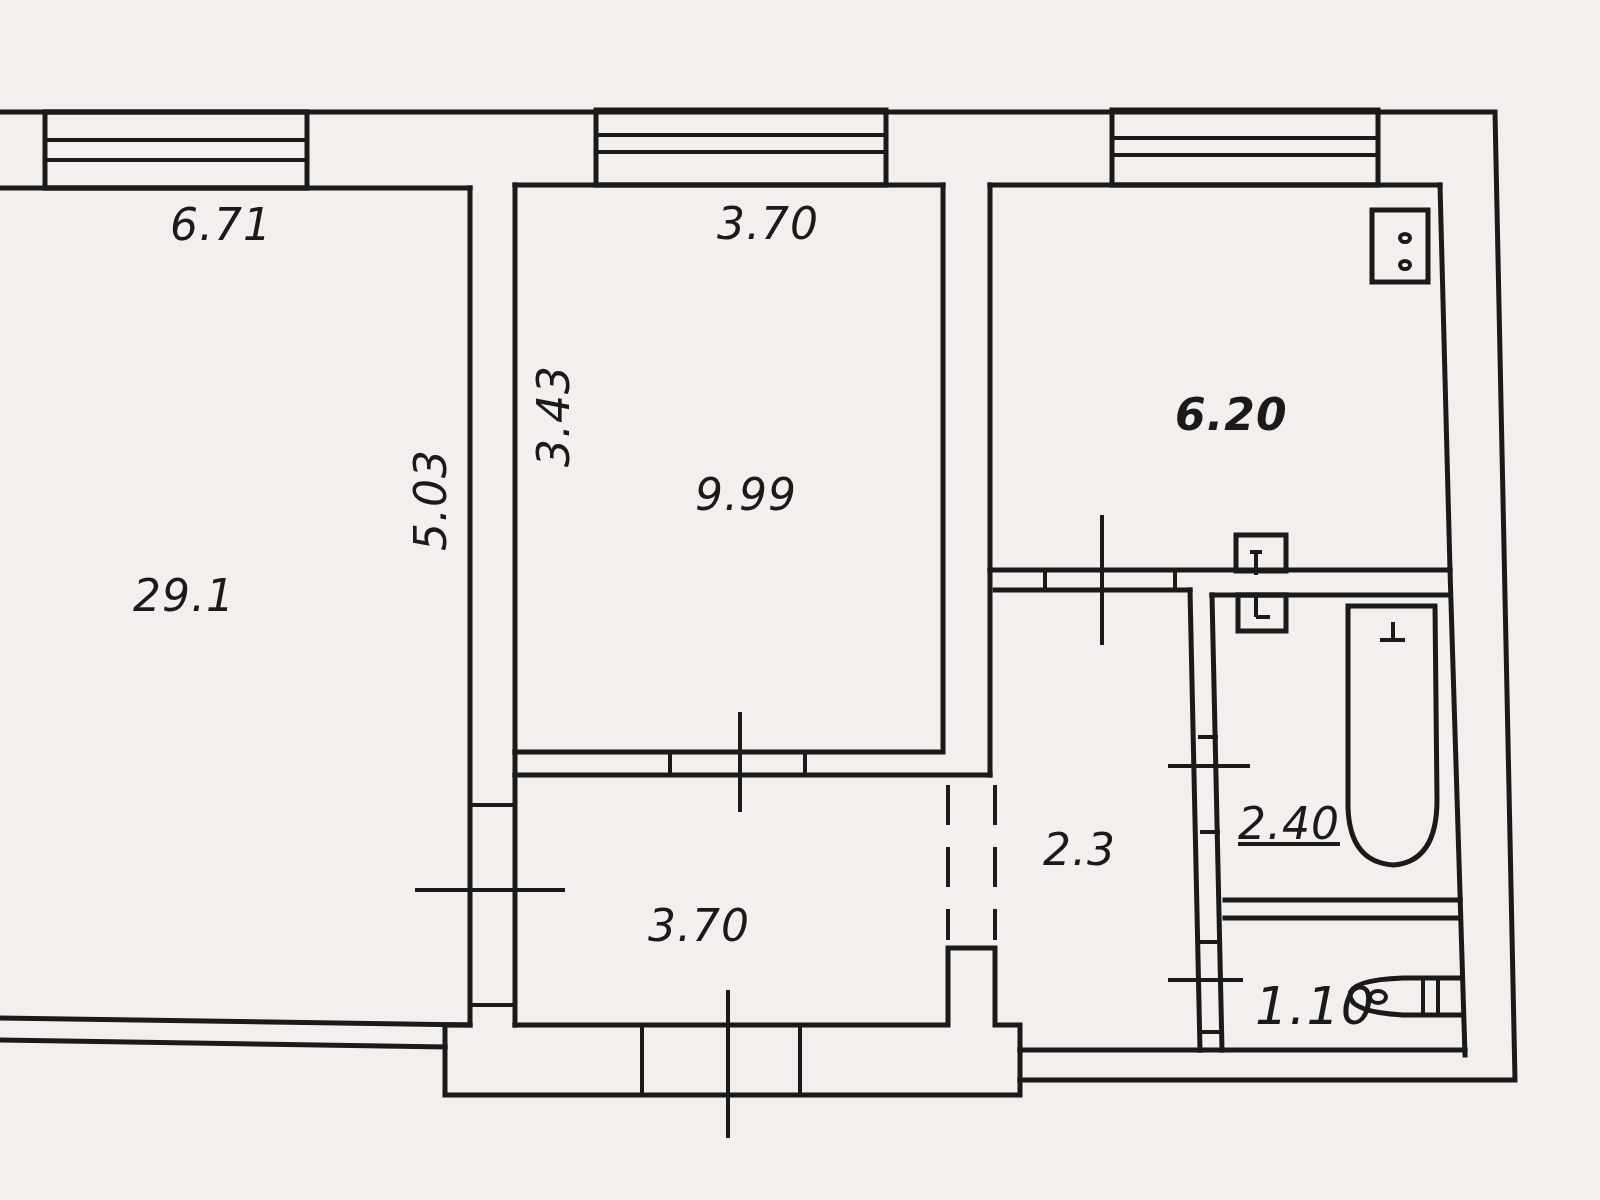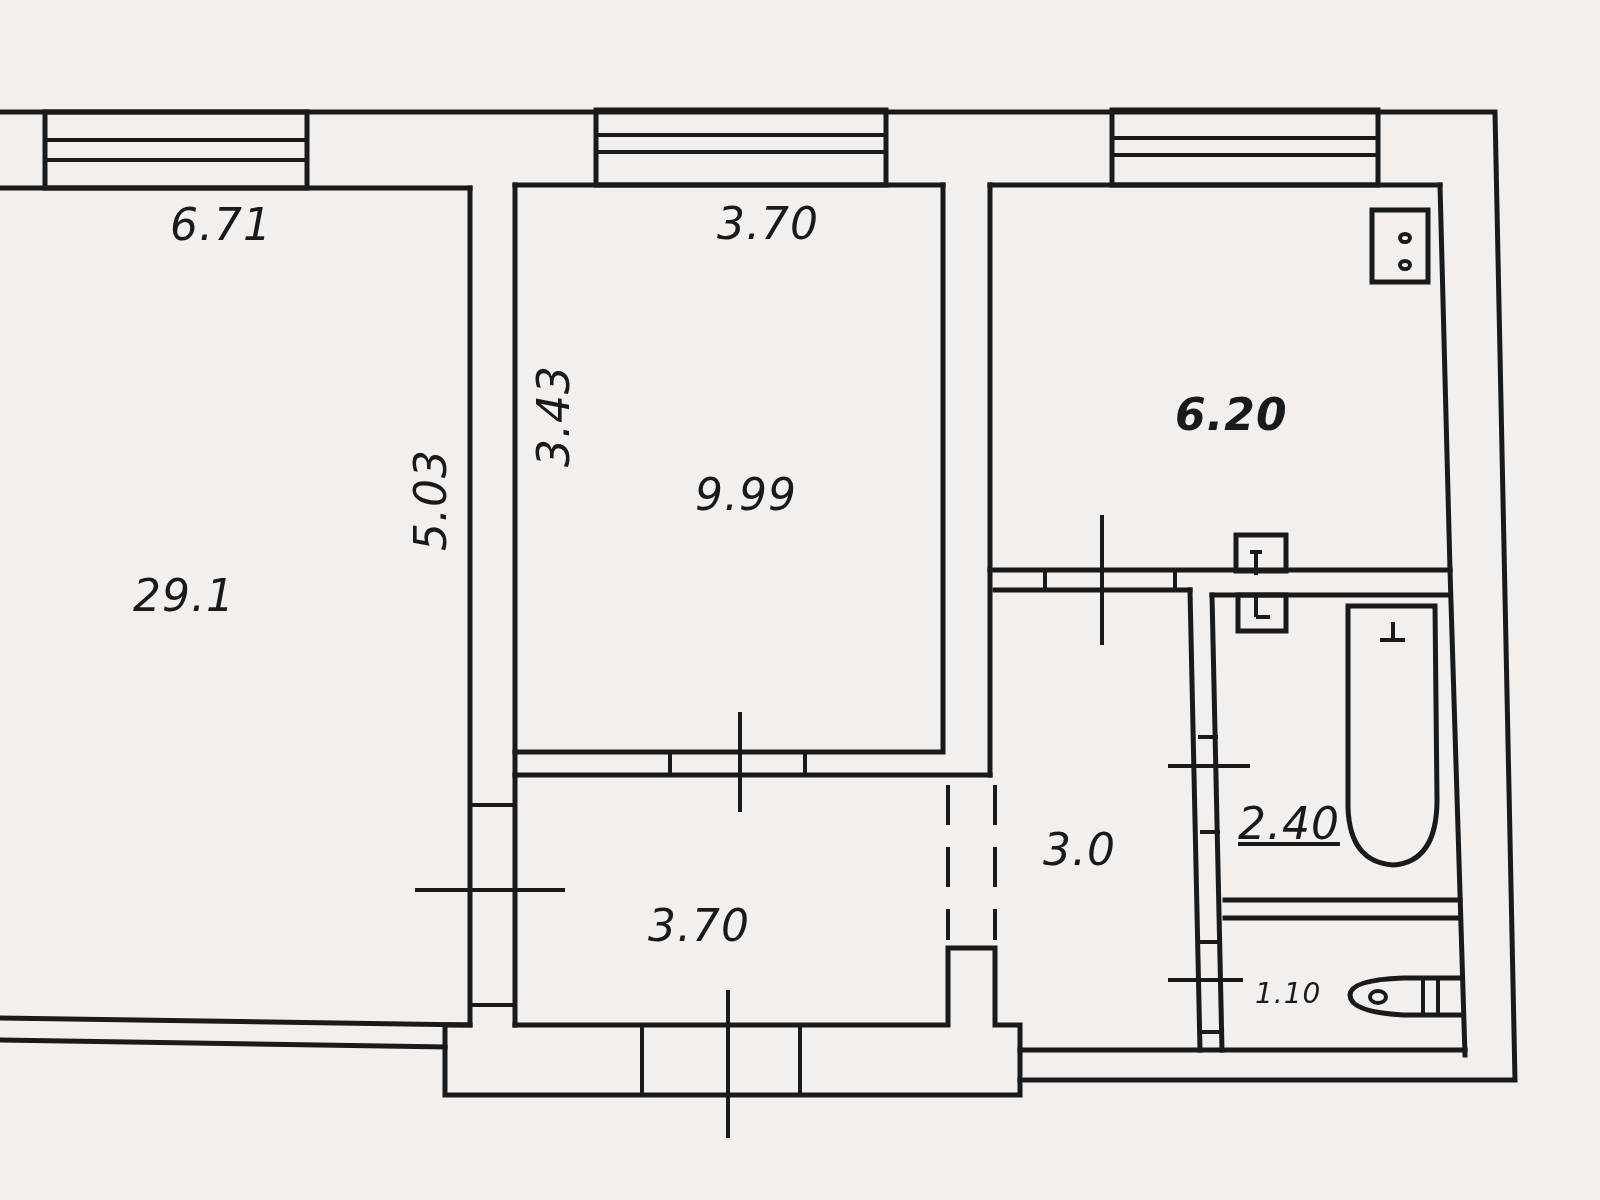--- a/index.html
+++ b/index.html
@@ -139,15 +139,15 @@
 <div class="lbl" style="left:170px; top:203px;">6.71</div>
 <div class="lbl vert" style="left:380px; top:478px;">5.03</div>
 <div class="lbl" style="left:133px; top:574px;">29.1</div>
 
 <div class="lbl" style="left:717px; top:202px;">3.70</div>
 <div class="lbl vert" style="left:503px; top:394px;">3.43</div>
 <div class="lbl" style="left:695px; top:473px;">9.99</div>
 
 <div class="lbl" style="left:1175px; top:393px;font-weight:bold;">6.20</div>
 <div class="lbl" style="left:648px; top:904px;">3.70</div>
-<div class="lbl" style="left:1043px; top:828px;">3.0</div>
+<div class="lbl" style="left:1043px; top:828px;">2.3</div>
 <div class="lbl" style="left:1238px; top:802px;text-decoration:underline;">2.40</div>
-<div class="lbl" style="left:1255px; top:980px; font-size:28px;">1.10</div>
+<div class="lbl" style="left:1255px; top:980px; font-size:52px;">1.10</div>
 
 </body></html>

